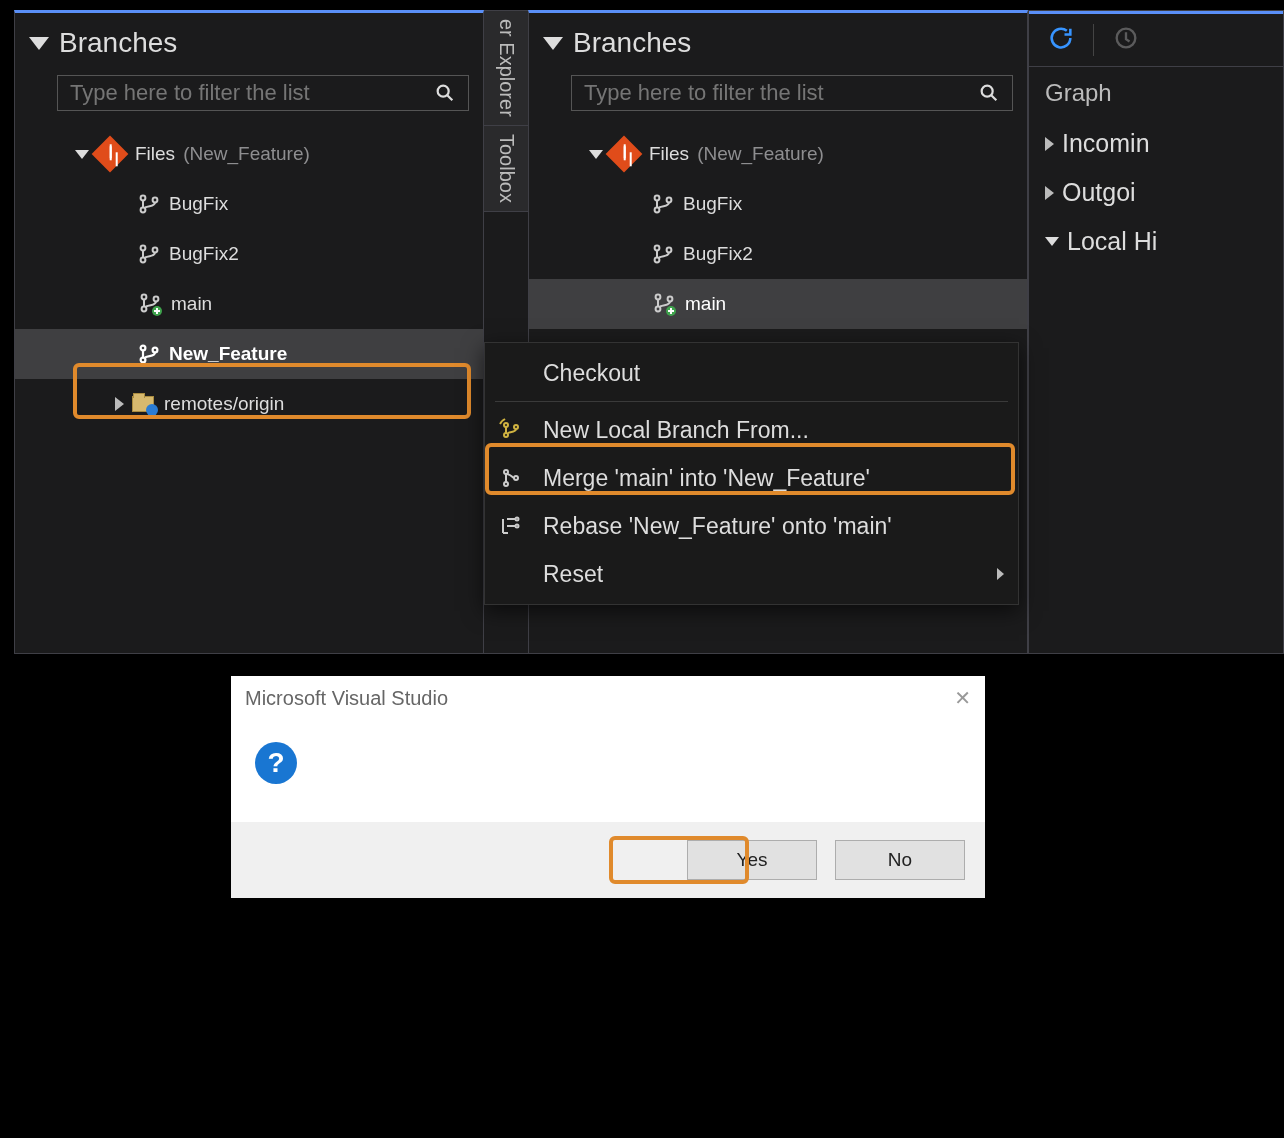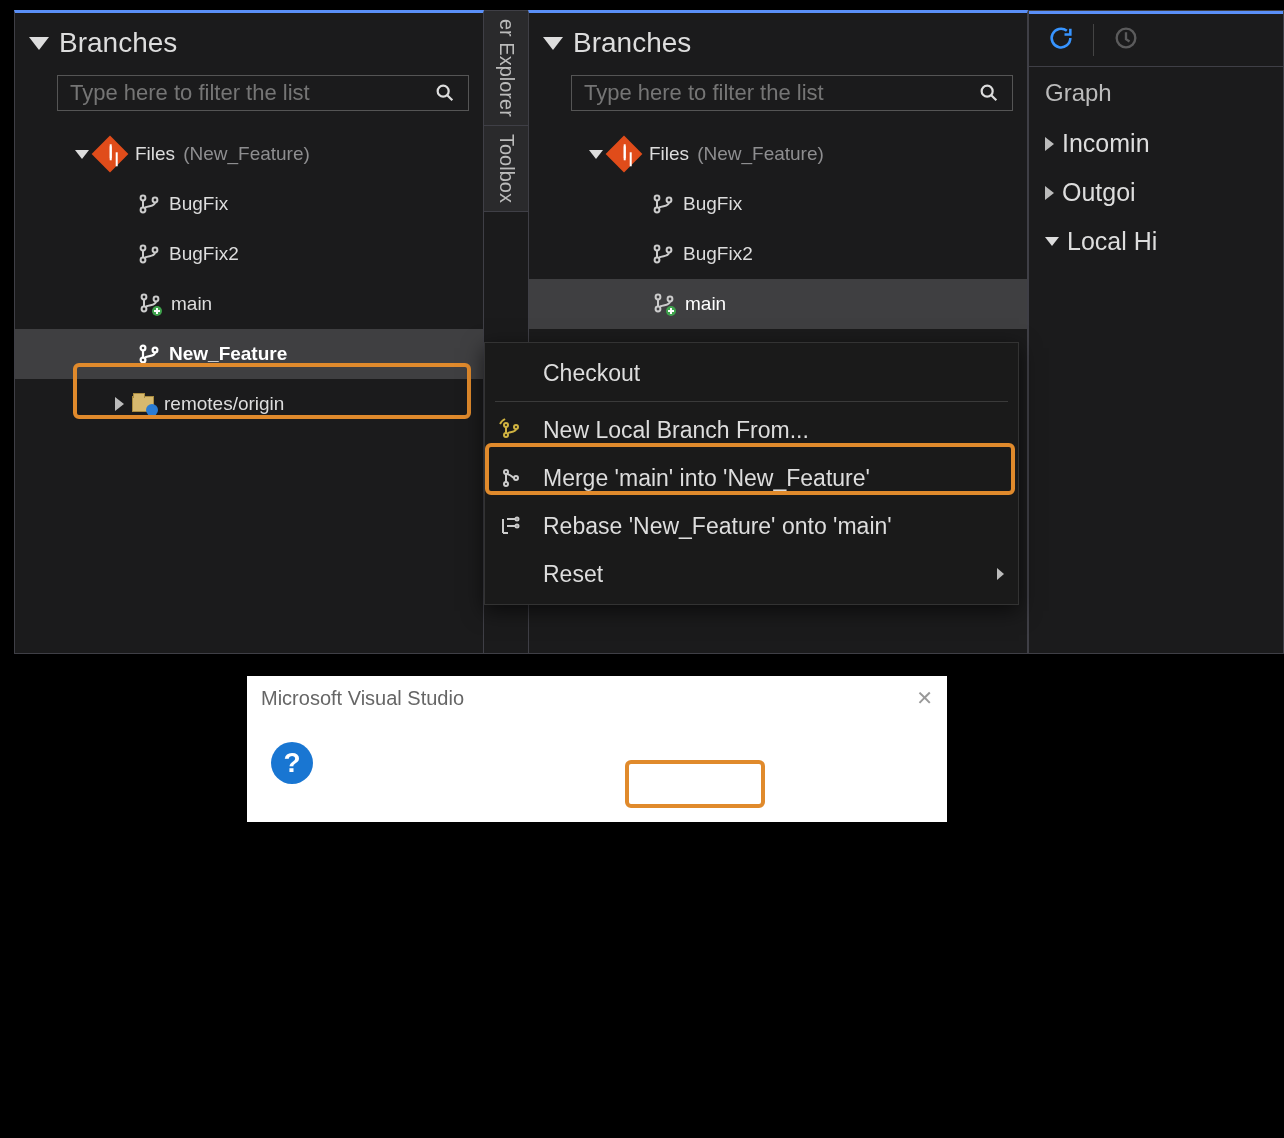--- a/index.html
+++ b/index.html
@@ -225,23 +225,23 @@
   .ctx-arrow {
     margin-left: auto;
     width: 0; height: 0;
     border-top: 6px solid transparent;
     border-bottom: 6px solid transparent;
     border-left: 7px solid #bbb;
   }
   
   .dialog-wrap {
     position: absolute;
-    left: 247px;
+    left: 231px;
     top: 676px;
-    width: 700px;
+    width: 754px;
     background: #fff;
     color: #222;
     box-shadow: 0 8px 24px rgba(0,0,0,0.4);
     font-size: 18px;
   }
   .dlg-title {
     display: flex;
     align-items: center;
     justify-content: space-between;
     padding: 10px 14px;
@@ -526,14 +526,18 @@
 </div>
 
 <div class="dialog-wrap">
   <div class="dlg-title">
     <span>Microsoft Visual Studio</span>
     <span class="dlg-close">✕</span>
   </div>
   <div class="dlg-body">
     <div class="dlg-qicon">?</div>
   </div>
+  <div class="dlg-footer">
+    <button class="dlg-btn">Yes</button>
+    <button class="dlg-btn">No</button>
+  </div>
   <div class="highlight-box" style="left:378px; bottom:14px; width:140px; height:48px;"></div>
 </div>
 
 </body></html>

